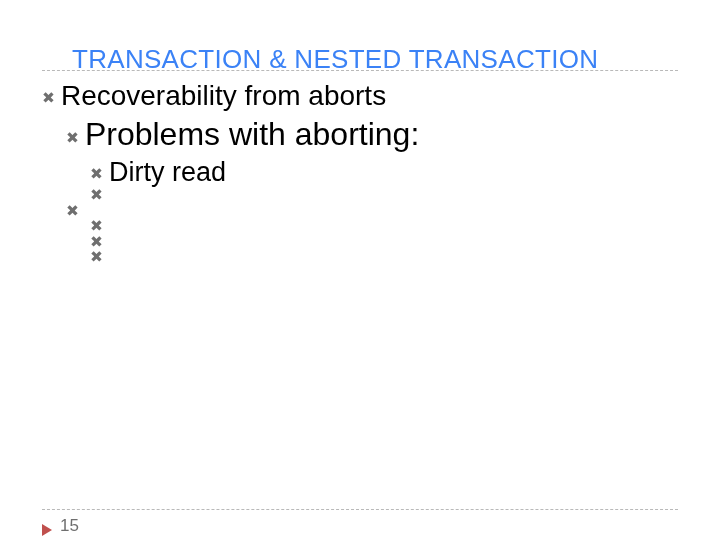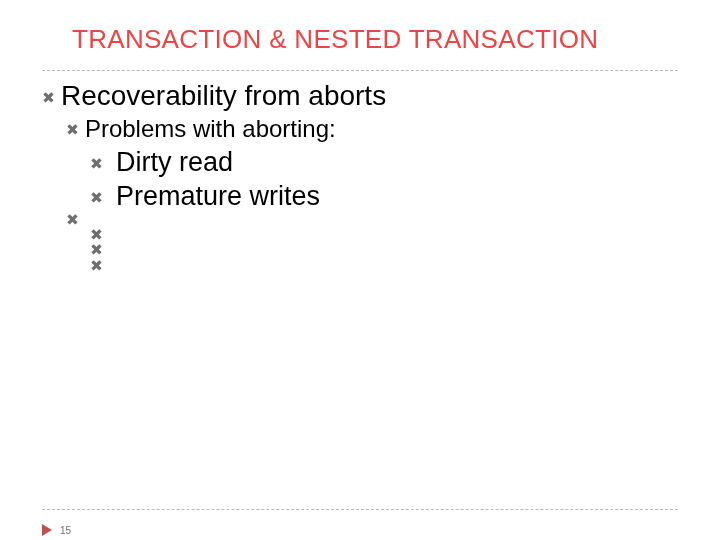--- a/index.html
+++ b/index.html
@@ -13,26 +13,26 @@
     overflow: hidden;
   }
   .slide {
     position: relative;
     width: 720px;
     height: 540px;
     box-sizing: border-box;
   }
   .title {
     position: absolute;
-    top: 24px;
+    top: 44px;
     left: 72px;
     right: 42px;
     font-size: 26px;
     letter-spacing: 0.3px;
-    color: #ef4444;
+    color: #3b82f6;
   }
   .rule-top {
     position: absolute;
     top: 70px;
     left: 42px;
     right: 42px;
     border-top: 1px dashed #b9b9b9;
   }
   .content {
     position: absolute;
@@ -50,44 +50,44 @@
   }
   .l3 {
     margin-left: 48px;
   }
   .row {
     display: flex;
     align-items: baseline;
     gap: 6px;
   }
   .l1 .txt { font-size: 28px; }
-  .l2 .txt { font-size: 24px; }
-  .l3 .txt { font-size: 27px; margin-left: 7px; }
+  .l2 .txt { font-size: 32px; }
+  .l3 .txt { font-size: 27px; }
   .bullet {
     display: inline-block;
     color: #6f6f6f;
     font-size: 0.55em;
     line-height: 1;
     transform: translateY(-0.15em);
   }
   .rule-bottom {
     position: absolute;
     bottom: 30px;
     left: 42px;
     right: 42px;
     border-top: 1px dashed #b9b9b9;
   }
   .footer {
     position: absolute;
     bottom: 4px;
     left: 42px;
     display: flex;
-    align-items: center;
+    align-items: flex-end;
     gap: 8px;
-    font-size: 10px;
+    font-size: 17px;
     color: #6f6f6f;
   }
   .footer-arrow {
     width: 0;
     height: 0;
     border-top: 6px solid transparent;
     border-bottom: 6px solid transparent;
     border-left: 10px solid #c0504d;
   }
 </style>
@@ -111,21 +111,20 @@
       <span class="txt">Problems with aborting:</span>
     </div>
 
     <div class="row l3">
       <span class="bullet">✖</span>
       <span class="txt">Dirty read</span>
     </div>
 
     <div class="row l3">
       <span class="bullet">✖</span>
-      <span class="txt">Premature writes</span>
     </div>
 
     <div class="row l2">
       <span class="bullet">✖</span>
     </div>
 
     <div class="row l3">
       <span class="bullet">✖</span>
     </div>
 

